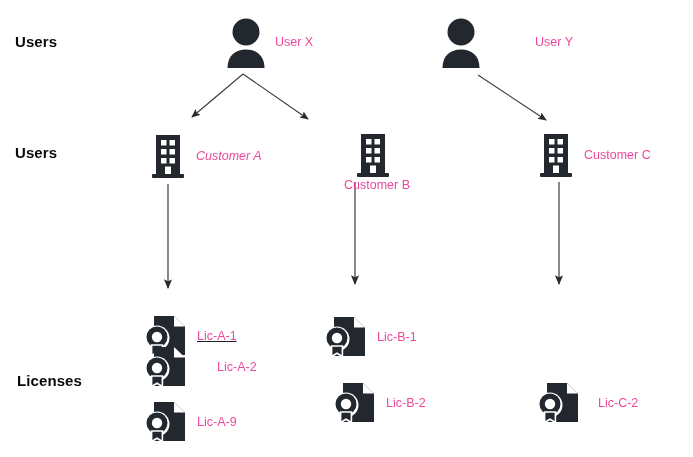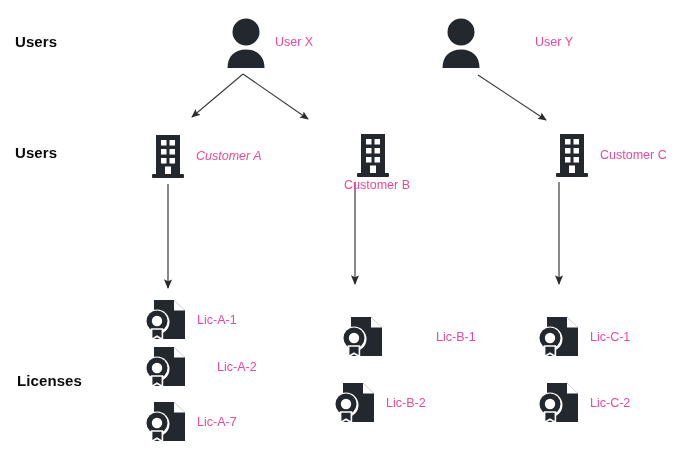--- a/index.html
+++ b/index.html
@@ -134,38 +134,38 @@
         <rect x="13" y="16" width="5.5" height="5.5" fill="#ffffff"></rect>
         <rect x="21.5" y="16" width="5.5" height="5.5" fill="#ffffff"></rect>
         <rect x="13" y="25" width="5.5" height="5.5" fill="#ffffff"></rect>
         <rect x="21.5" y="25" width="5.5" height="5.5" fill="#ffffff"></rect>
         <rect x="17" y="33.5" width="6" height="7.5" fill="#ffffff"></rect>
       </svg>
     </span>
     <span class="node-label">Customer B</span>
   </div>
 
-  <div class="node" style="left:552px; top:132px;text-align:center;">
+  <div class="node" style="left:536px; top:132px;text-align:center;">
     <span class="icon">
       <svg width="40" height="46" viewBox="0 0 40 46">
         <rect x="8" y="2" width="24" height="39" fill="#23272e"></rect>
         <rect x="4" y="41" width="32" height="4" rx="1" fill="#23272e"></rect>
         <rect x="13" y="7" width="5.5" height="5.5" fill="#ffffff"></rect>
         <rect x="21.5" y="7" width="5.5" height="5.5" fill="#ffffff"></rect>
         <rect x="13" y="16" width="5.5" height="5.5" fill="#ffffff"></rect>
         <rect x="21.5" y="16" width="5.5" height="5.5" fill="#ffffff"></rect>
         <rect x="13" y="25" width="5.5" height="5.5" fill="#ffffff"></rect>
         <rect x="21.5" y="25" width="5.5" height="5.5" fill="#ffffff"></rect>
         <rect x="17" y="33.5" width="6" height="7.5" fill="#ffffff"></rect>
       </svg>
     </span>
     <span class="node-label">Customer C</span>
   </div>
 
-  <div class="node" style="left:142px; top:296px;">
+  <div class="node" style="left:142px; top:312px;text-decoration:underline;">
     <span class="icon">
       <svg width="47" height="47" viewBox="0 0 47 47">
         <path d="M12 4 H32 L43 14.5 V43 H12 Z" fill="#23272e"></path>
         <path d="M32 4 L43 14.5 H32 Z" fill="#ffffff"></path>
         <path d="M32 4.6 L42.2 14.2 H32.6 Z" fill="#23272e" opacity="0.0"></path>
         <circle cx="15" cy="26" r="12.5" fill="#ffffff"></circle>
         <circle cx="15" cy="25" r="10.5" fill="#23272e"></circle>
         <circle cx="15" cy="25" r="5.2" fill="#ffffff"></circle>
         <path d="M9.6 33 L9.6 43.5 L15 40.2 L20.4 43.5 L20.4 33 Z" fill="#23272e" stroke="#ffffff" stroke-width="1.6"></path>
       </svg>
@@ -191,24 +191,24 @@
     <span class="icon">
       <svg width="47" height="47" viewBox="0 0 47 47">
         <path d="M12 4 H32 L43 14.5 V43 H12 Z" fill="#23272e"></path>
         <path d="M32 4 L43 14.5 H32 Z" fill="#ffffff"></path>
         <circle cx="15" cy="26" r="12.5" fill="#ffffff"></circle>
         <circle cx="15" cy="25" r="10.5" fill="#23272e"></circle>
         <circle cx="15" cy="25" r="5.2" fill="#ffffff"></circle>
         <path d="M9.6 33 L9.6 43.5 L15 40.2 L20.4 43.5 L20.4 33 Z" fill="#23272e" stroke="#ffffff" stroke-width="1.6"></path>
       </svg>
     </span>
-    <span class="node-label">Lic-A-7</span>
-  </div>
-
-  <div class="node" style="left:339px; top:313px;gap:42px;">
+    <span class="node-label">Lic-A-9</span>
+  </div>
+
+  <div class="node" style="left:322px; top:313px;">
     <span class="icon">
       <svg width="47" height="47" viewBox="0 0 47 47">
         <path d="M12 4 H32 L43 14.5 V43 H12 Z" fill="#23272e"></path>
         <path d="M32 4 L43 14.5 H32 Z" fill="#ffffff"></path>
         <circle cx="15" cy="26" r="12.5" fill="#ffffff"></circle>
         <circle cx="15" cy="25" r="10.5" fill="#23272e"></circle>
         <circle cx="15" cy="25" r="5.2" fill="#ffffff"></circle>
         <path d="M9.6 33 L9.6 43.5 L15 40.2 L20.4 43.5 L20.4 33 Z" fill="#23272e" stroke="#ffffff" stroke-width="1.6"></path>
       </svg>
     </span>
@@ -222,35 +222,22 @@
         <path d="M32 4 L43 14.5 H32 Z" fill="#ffffff"></path>
         <circle cx="15" cy="26" r="12.5" fill="#ffffff"></circle>
         <circle cx="15" cy="25" r="10.5" fill="#23272e"></circle>
         <circle cx="15" cy="25" r="5.2" fill="#ffffff"></circle>
         <path d="M9.6 33 L9.6 43.5 L15 40.2 L20.4 43.5 L20.4 33 Z" fill="#23272e" stroke="#ffffff" stroke-width="1.6"></path>
       </svg>
     </span>
     <span class="node-label">Lic-B-2</span>
   </div>
 
-  <div class="node" style="left:535px; top:313px;">
-    <span class="icon">
-      <svg width="47" height="47" viewBox="0 0 47 47">
-        <path d="M12 4 H32 L43 14.5 V43 H12 Z" fill="#23272e"></path>
-        <path d="M32 4 L43 14.5 H32 Z" fill="#ffffff"></path>
-        <circle cx="15" cy="26" r="12.5" fill="#ffffff"></circle>
-        <circle cx="15" cy="25" r="10.5" fill="#23272e"></circle>
-        <circle cx="15" cy="25" r="5.2" fill="#ffffff"></circle>
-        <path d="M9.6 33 L9.6 43.5 L15 40.2 L20.4 43.5 L20.4 33 Z" fill="#23272e" stroke="#ffffff" stroke-width="1.6"></path>
-      </svg>
-    </span>
-    <span class="node-label">Lic-C-1</span>
-  </div>
-
-  <div class="node" style="left:535px; top:379px;">
+
+  <div class="node" style="left:535px; top:379px;gap:8px;">
     <span class="icon">
       <svg width="47" height="47" viewBox="0 0 47 47">
         <path d="M12 4 H32 L43 14.5 V43 H12 Z" fill="#23272e"></path>
         <path d="M32 4 L43 14.5 H32 Z" fill="#ffffff"></path>
         <circle cx="15" cy="26" r="12.5" fill="#ffffff"></circle>
         <circle cx="15" cy="25" r="10.5" fill="#23272e"></circle>
         <circle cx="15" cy="25" r="5.2" fill="#ffffff"></circle>
         <path d="M9.6 33 L9.6 43.5 L15 40.2 L20.4 43.5 L20.4 33 Z" fill="#23272e" stroke="#ffffff" stroke-width="1.6"></path>
       </svg>
     </span>

